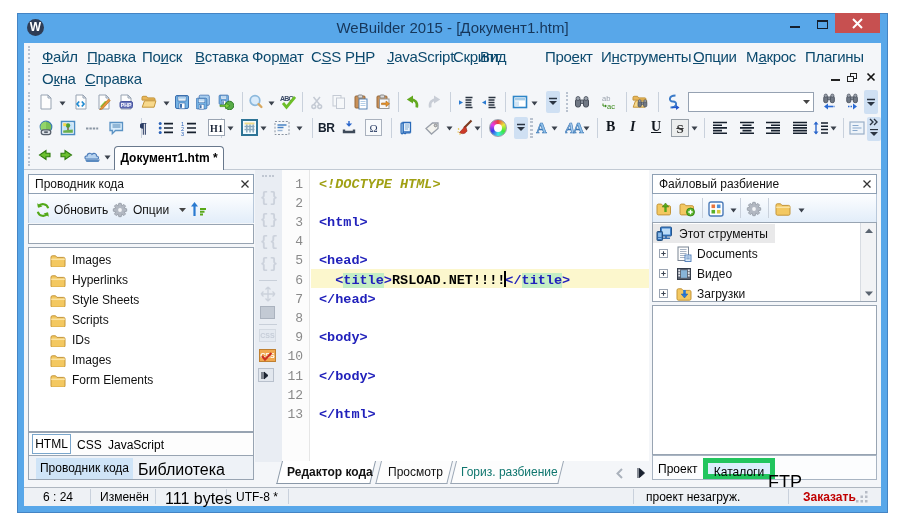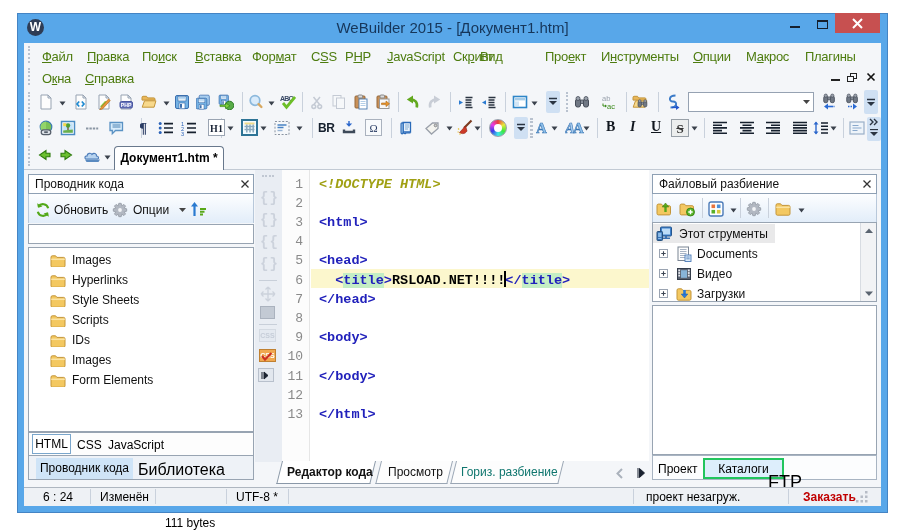--- a/index.html
+++ b/index.html
@@ -1,21 +1,21 @@
 <!DOCTYPE html>
 <html><head>
 <meta charset="utf-8">
 <style>
 *{margin:0;padding:0;box-sizing:border-box}
 html,body{width:909px;height:531px;background:#fff;font-family:"Liberation Sans",sans-serif;overflow:hidden}
 .a{position:absolute}
 #frame{left:17px;top:13px;width:871px;height:500px;background:#58a7e9;border:1px solid #4484c4}
 #client{left:24px;top:43px;width:857px;height:463px;background:#f4f6f9}
 #titletx{left:17px;top:19px;width:871px;text-align:center;font-size:15px;color:#16365a}
-.mi{top:48px;height:18px;line-height:18px;font-size:13px;letter-spacing:-0.3px;color:#4d7c0f;white-space:nowrap}
+.mi{top:48px;height:18px;line-height:18px;font-size:15px;letter-spacing:-0.3px;color:#0c4a6e;white-space:nowrap}
 .mi2{top:70px}
 .grip{width:3px;border-left:2px dotted #b9c2cf}
 .sep1{width:1px;top:92px;height:20px;background:#c9d1dc}
 .sep2{width:1px;top:118px;height:20px;background:#c9d1dc}
 .tx{white-space:nowrap}
 .vsep{width:1px;background:#c9d1dc}
 svg{display:block}
 </style>
 </head>
 <body>
@@ -646,33 +646,33 @@
 <div class="a" style="left:860px;top:223px;width:16px;height:78px;background:#f2f3f5;border-left:1px solid #d8dce2"></div>
 <svg class="a" style="left:864px;top:227px" width="10" height="8" viewBox="0 0 10 8">
     <path d="M1 6l4-4.5L9 6z" fill="#5a6470"></path>
   </svg>
 <svg class="a" style="left:864px;top:290px" width="10" height="8" viewBox="0 0 10 8">
     <path d="M1 1.5l4 4.5 4-4.5z" fill="#5a6470"></path>
   </svg>
 <div class="a" style="left:652px;top:305px;width:225px;height:150px;background:#fff;border:1px solid #98a4b2"></div>
 <div class="a" style="left:652px;top:455px;width:225px;height:25px;background:#fcfdfe;border:1px solid #a8b4c2"></div>
 <div class="a tx" style="left:658px;top:462px;font-size:12px">Проект</div>
-<div class="a" style="left:703px;top:458px;width:81px;height:21px;background:#ddeefc;border:2px solid #22c55e;font-size:12px;text-align:center;line-height:19px">Каталоги</div>
+<div class="a" style="left:703px;top:458px;width:72px;height:21px;background:#ddeefc;border:5px solid #22c55e;font-size:12px;text-align:center;line-height:19px">Каталоги</div>
 <div class="a tx" style="left:768px;top:472px;font-size:18px">FTP</div>
 
 <div class="a" style="left:24px;top:487px;width:857px;height:19px;background:#eef1f5;border-top:1px solid #aeb6c0"></div>
 <div class="a vsep" style="left:90px;top:489px;height:15px"></div>
 <div class="a vsep" style="left:155px;top:489px;height:15px"></div>
 <div class="a vsep" style="left:226px;top:489px;height:15px"></div>
 <div class="a vsep" style="left:288px;top:489px;height:15px"></div>
 <div class="a vsep" style="left:633px;top:489px;height:15px"></div>
 <div class="a vsep" style="left:788px;top:489px;height:15px"></div>
 <div class="a tx" style="left:43px;top:490px;font-size:12px">6 : 24</div>
 <div class="a tx" style="left:100px;top:490px;font-size:12px">Изменён</div>
-<div class="a tx" style="left:165px;top:516px;font-size:12px">111 bytes</div>
+<div class="a tx" style="left:165px;top:490px;font-size:16px">111 bytes</div>
 <div class="a tx" style="left:236px;top:490px;font-size:12px">UTF-8 *</div>
 <div class="a tx" style="left:646px;top:490px;font-size:12px">проект незагруж.</div>
 <div class="a tx" style="left:803px;top:490px;font-size:12px;font-weight:bold;color:#c00000">Заказать</div>
 <svg class="a" style="left:856px;top:490px" width="14" height="14" viewBox="0 0 14 14">
     <g fill="#b6bcc6">
       <rect x="9" y="1" width="2.5" height="2.5"></rect>
       <rect x="9" y="5.5" width="2.5" height="2.5"></rect>
       <rect x="4.5" y="5.5" width="2.5" height="2.5"></rect>
       <rect x="9" y="10" width="2.5" height="2.5"></rect>
       <rect x="4.5" y="10" width="2.5" height="2.5"></rect>

